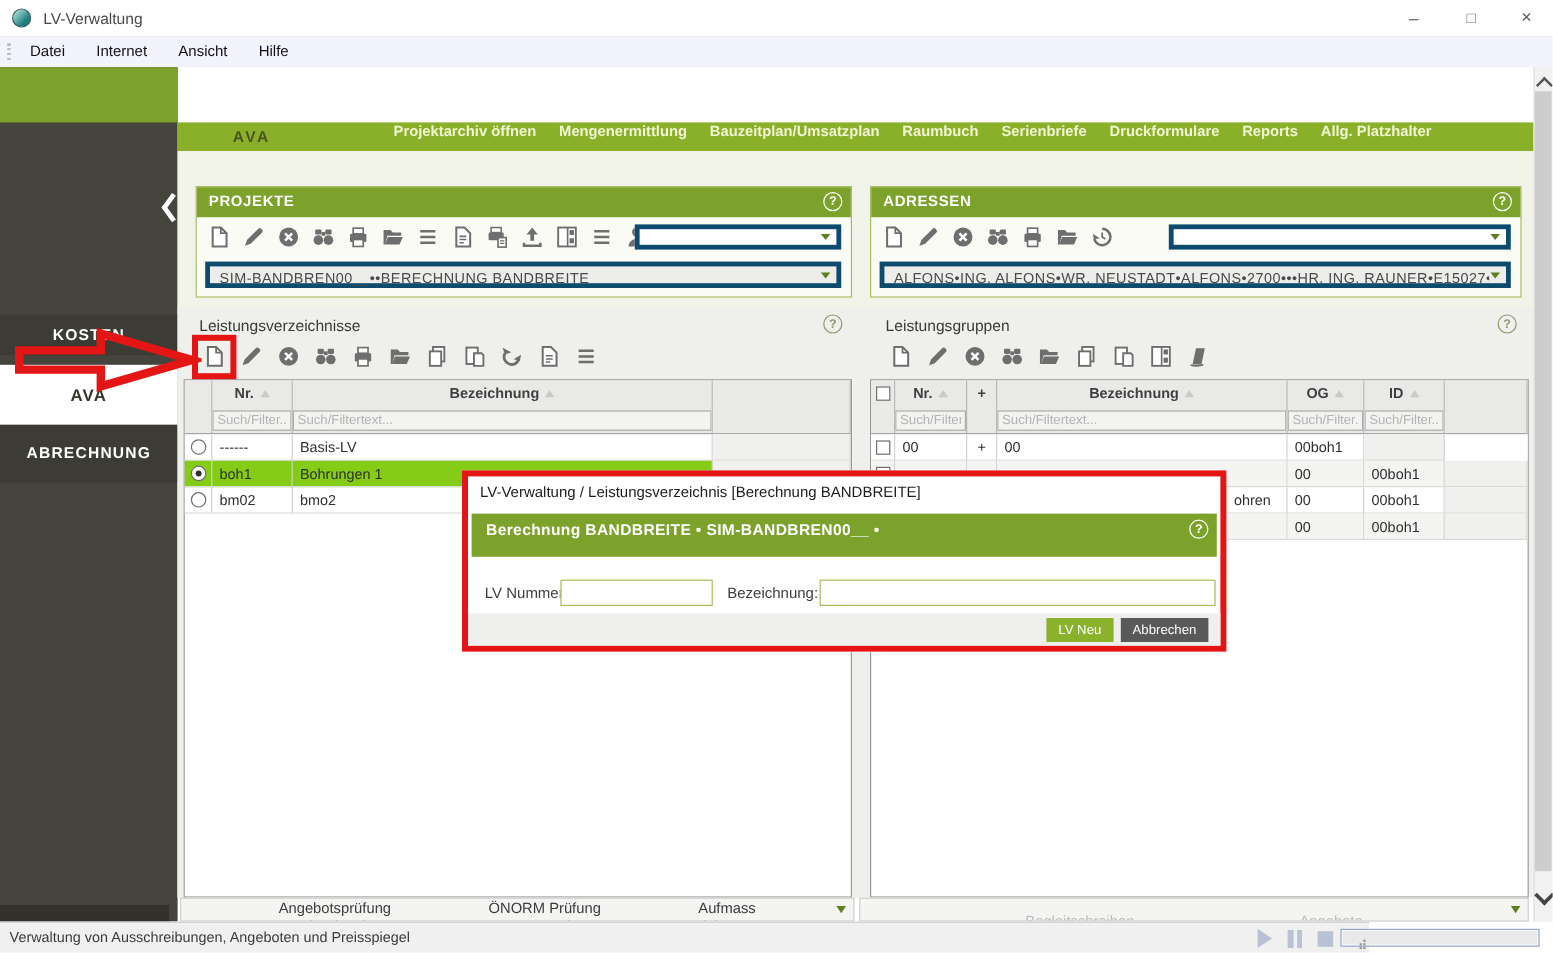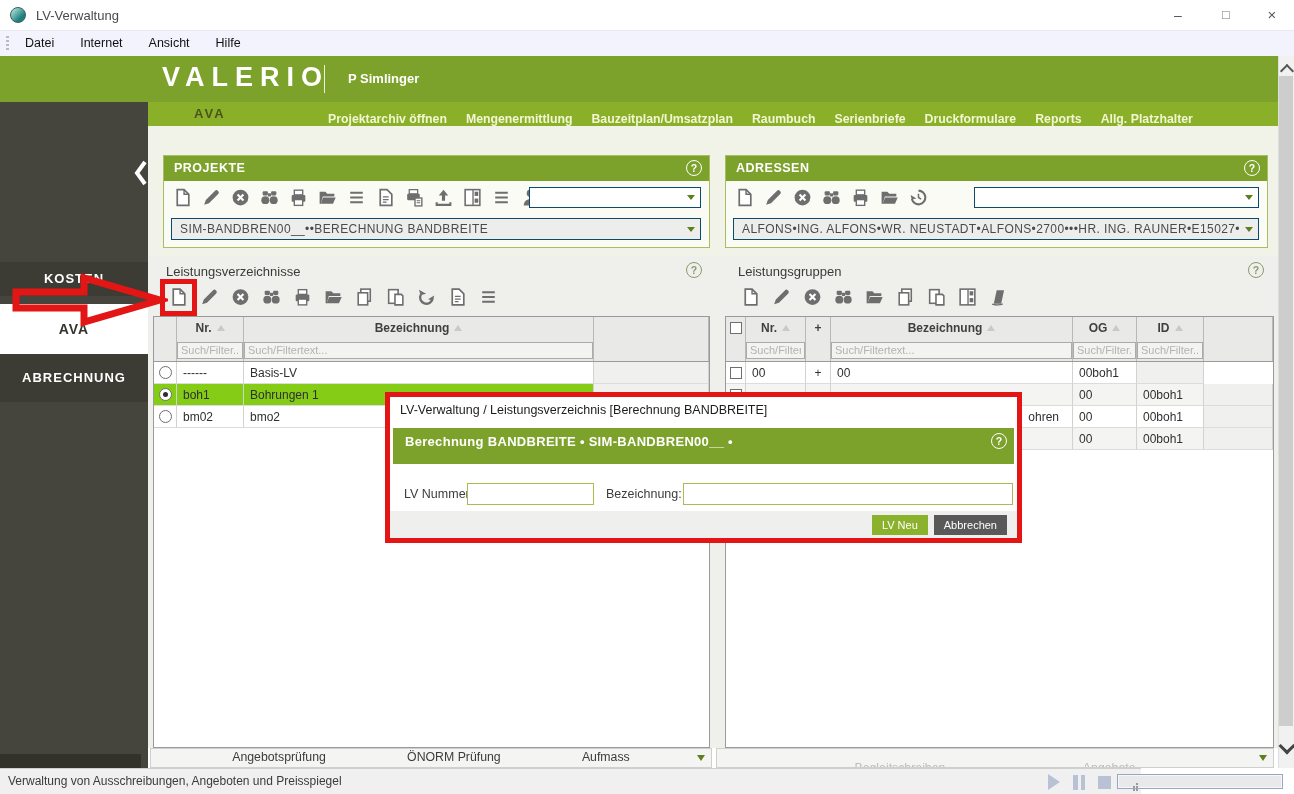--- a/index.html
+++ b/index.html
@@ -29,41 +29,41 @@
   .side-item.s2{top:298px;height:48px;line-height:48px;background:#3c3c35;font-size:13px;}
   #side-bottom{left:0;top:698px;width:141px;height:14px;background:#32322b;}
   #collapse{left:134px;top:160px;z-index:5;}
   
   #hdr{left:148px;top:56px;width:1130px;height:46px;background:#7da22b;}
   #brand{left:14px;top:6px;font-size:27px;font-weight:bold;color:#fff;letter-spacing:7px;}
   #hdr-div{left:176px;top:9px;width:1px;height:28px;background:rgba(255,255,255,.85);}
   #hdr-user{left:200px;top:15px;font-size:13px;color:#fff;font-weight:bold;}
   #navbar{left:148px;top:102px;width:1130px;height:24px;background:#8ab02a;}
   #nav-active{left:46px;top:0;line-height:24px;font-weight:bold;font-size:13px;color:#4b541e;letter-spacing:2px;}
-  #nav-items{position:absolute;left:180px;right:54px;top:0;height:24px;display:flex;gap:19px;align-items:flex-end;}
+  #nav-items{position:absolute;left:180px;right:54px;top:0;height:24px;display:flex;gap:19px;align-items:flex-start;}
   .nav-item{font-size:12.3px;font-weight:bold;color:#f3f6d2;white-space:nowrap;}
   
   #content{left:148px;top:126px;width:1130px;height:622px;background:#f1f2e8;}
   #sections-bg{left:148px;top:256px;width:1130px;height:492px;background:#efefeb;}
   
   .panel{position:absolute;background:#fafbf5;border:1px solid #a9bd62;box-sizing:border-box;}
   #panel-projekte{left:163px;top:155px;width:547px;height:93px;}
   #panel-adressen{left:725px;top:155px;width:543px;height:93px;}
   .panel-head{position:absolute;left:0;top:0;right:0;height:25px;background:#7da22b;}
   .panel-title{position:absolute;left:10px;top:0;line-height:25px;color:#fff;font-weight:bold;font-size:12.5px;letter-spacing:.5px;}
   .help{width:16px;height:16px;border-radius:50%;border:1.6px solid #fff;color:#fff;font-size:10.5px;font-weight:bold;
         display:flex;align-items:center;justify-content:center;box-sizing:border-box;}
   .help.gray{border-color:#8c9a70;color:#8c9a70;}
   .ph-help{position:absolute;right:7px;top:4px;}
   .tbar{position:absolute;display:flex;gap:8px;align-items:center;}
   .ticon{width:21px;height:21px;display:inline-flex;}
   .ticon svg{width:21px;height:21px;}
   #lv-toolbar .ticon svg,#lg-toolbar .ticon svg{width:22px;height:22px;}
   #pj-toolbar{left:8px;top:31px;} #ad-toolbar{left:8px;top:31px;}
-  .combo{position:absolute;background:#fff;border:1px solid #0c4a6e;box-sizing:border-box;}
+  .combo{position:absolute;background:#fff;border:4px solid #0c4a6e;box-sizing:border-box;}
   .combo .caret{position:absolute;right:5px;top:50%;margin-top:-2.5px;width:0;height:0;
                 border-left:4px solid transparent;border-right:4px solid transparent;border-top:5.5px solid #5e7e1f;}
   .combo-text{display:block;line-height:20px;padding:0 8px 0 8px;font-size:12px;color:#4a4a4a;letter-spacing:.4px;
               white-space:nowrap;overflow:hidden;margin-right:14px;}
   #pj-filter{right:8px;top:31px;width:172px;height:21px;}
   #pj-selected{left:7px;right:8px;top:62px;height:22px;background:#ededeb;}
   #ad-filter{right:8px;top:31px;width:285px;height:21px;}
   #ad-selected{left:7px;right:8px;top:62px;height:22px;background:#ededeb;}
   
   .sect-title{position:absolute;font-size:13px;color:#3a3a3a;}
@@ -256,25 +256,20 @@
   <div class="side-item s0">KOSTEN</div>
       <div class="side-item s1 active">AVA</div>
       <div class="side-item s2">ABRECHNUNG</div>
     </div>
   <div class="abs" id="collapse">
     <svg width="14" height="26" viewBox="0 0 14 26">
         <path d="M11 2L3 13l8 11" stroke="#fff" stroke-width="4" fill="none"></path>
       </svg>
   </div>
 
-  <div class="abs" id="hdr">
-    <div class="abs" id="brand">VALERIO</div>
-    <div class="abs" id="hdr-div"></div>
-    <div class="abs" id="hdr-user">P Simlinger</div>
-  </div>
 
   <div class="abs" id="navbar">
     <div class="abs" id="nav-active">AVA</div>
     <div id="nav-items">
         <span class="nav-item">Projektarchiv öffnen</span>
         <span class="nav-item">Mengenermittlung</span>
         <span class="nav-item">Bauzeitplan/Umsatzplan</span>
         <span class="nav-item">Raumbuch</span>
         <span class="nav-item">Serienbriefe</span>
         <span class="nav-item">Druckformulare</span>

